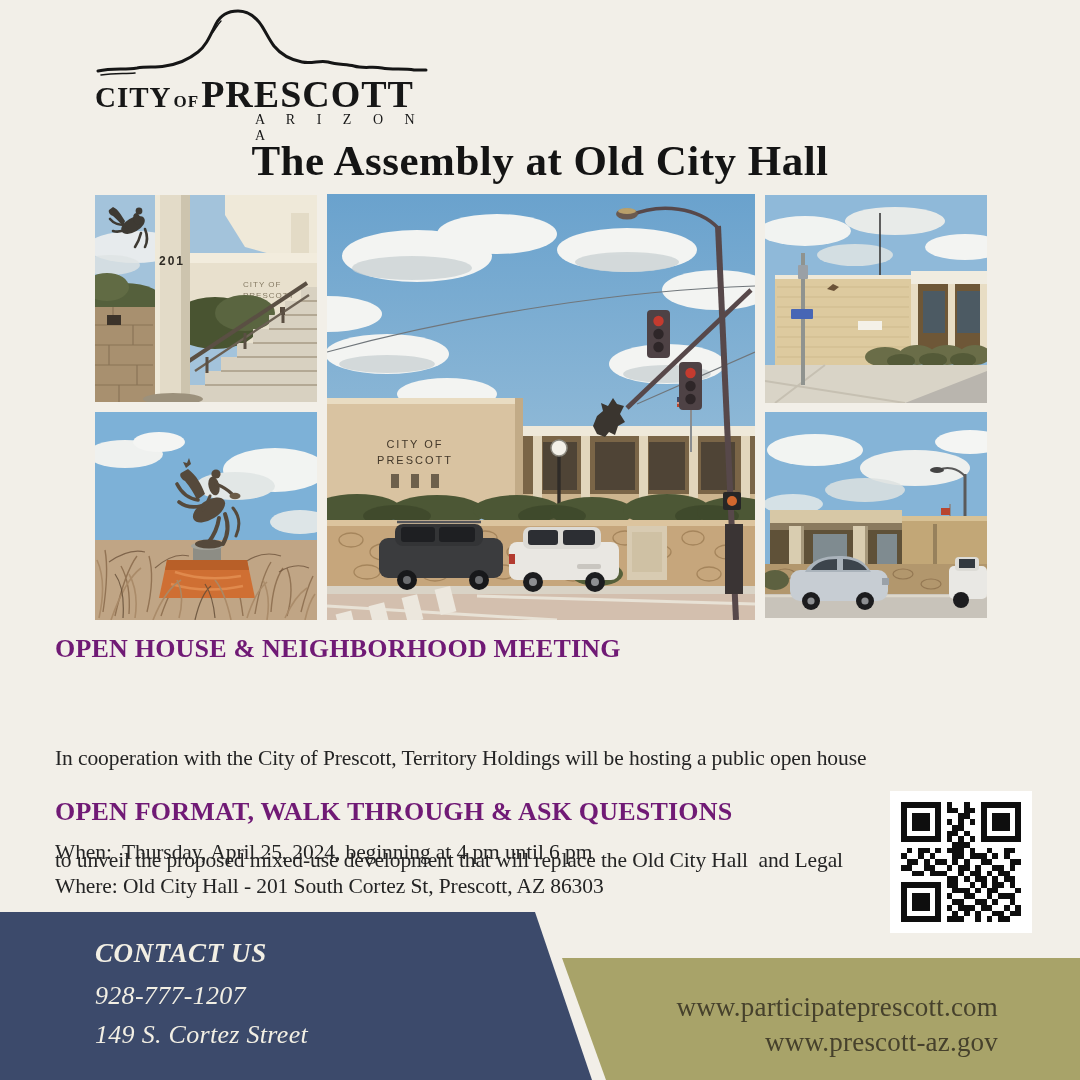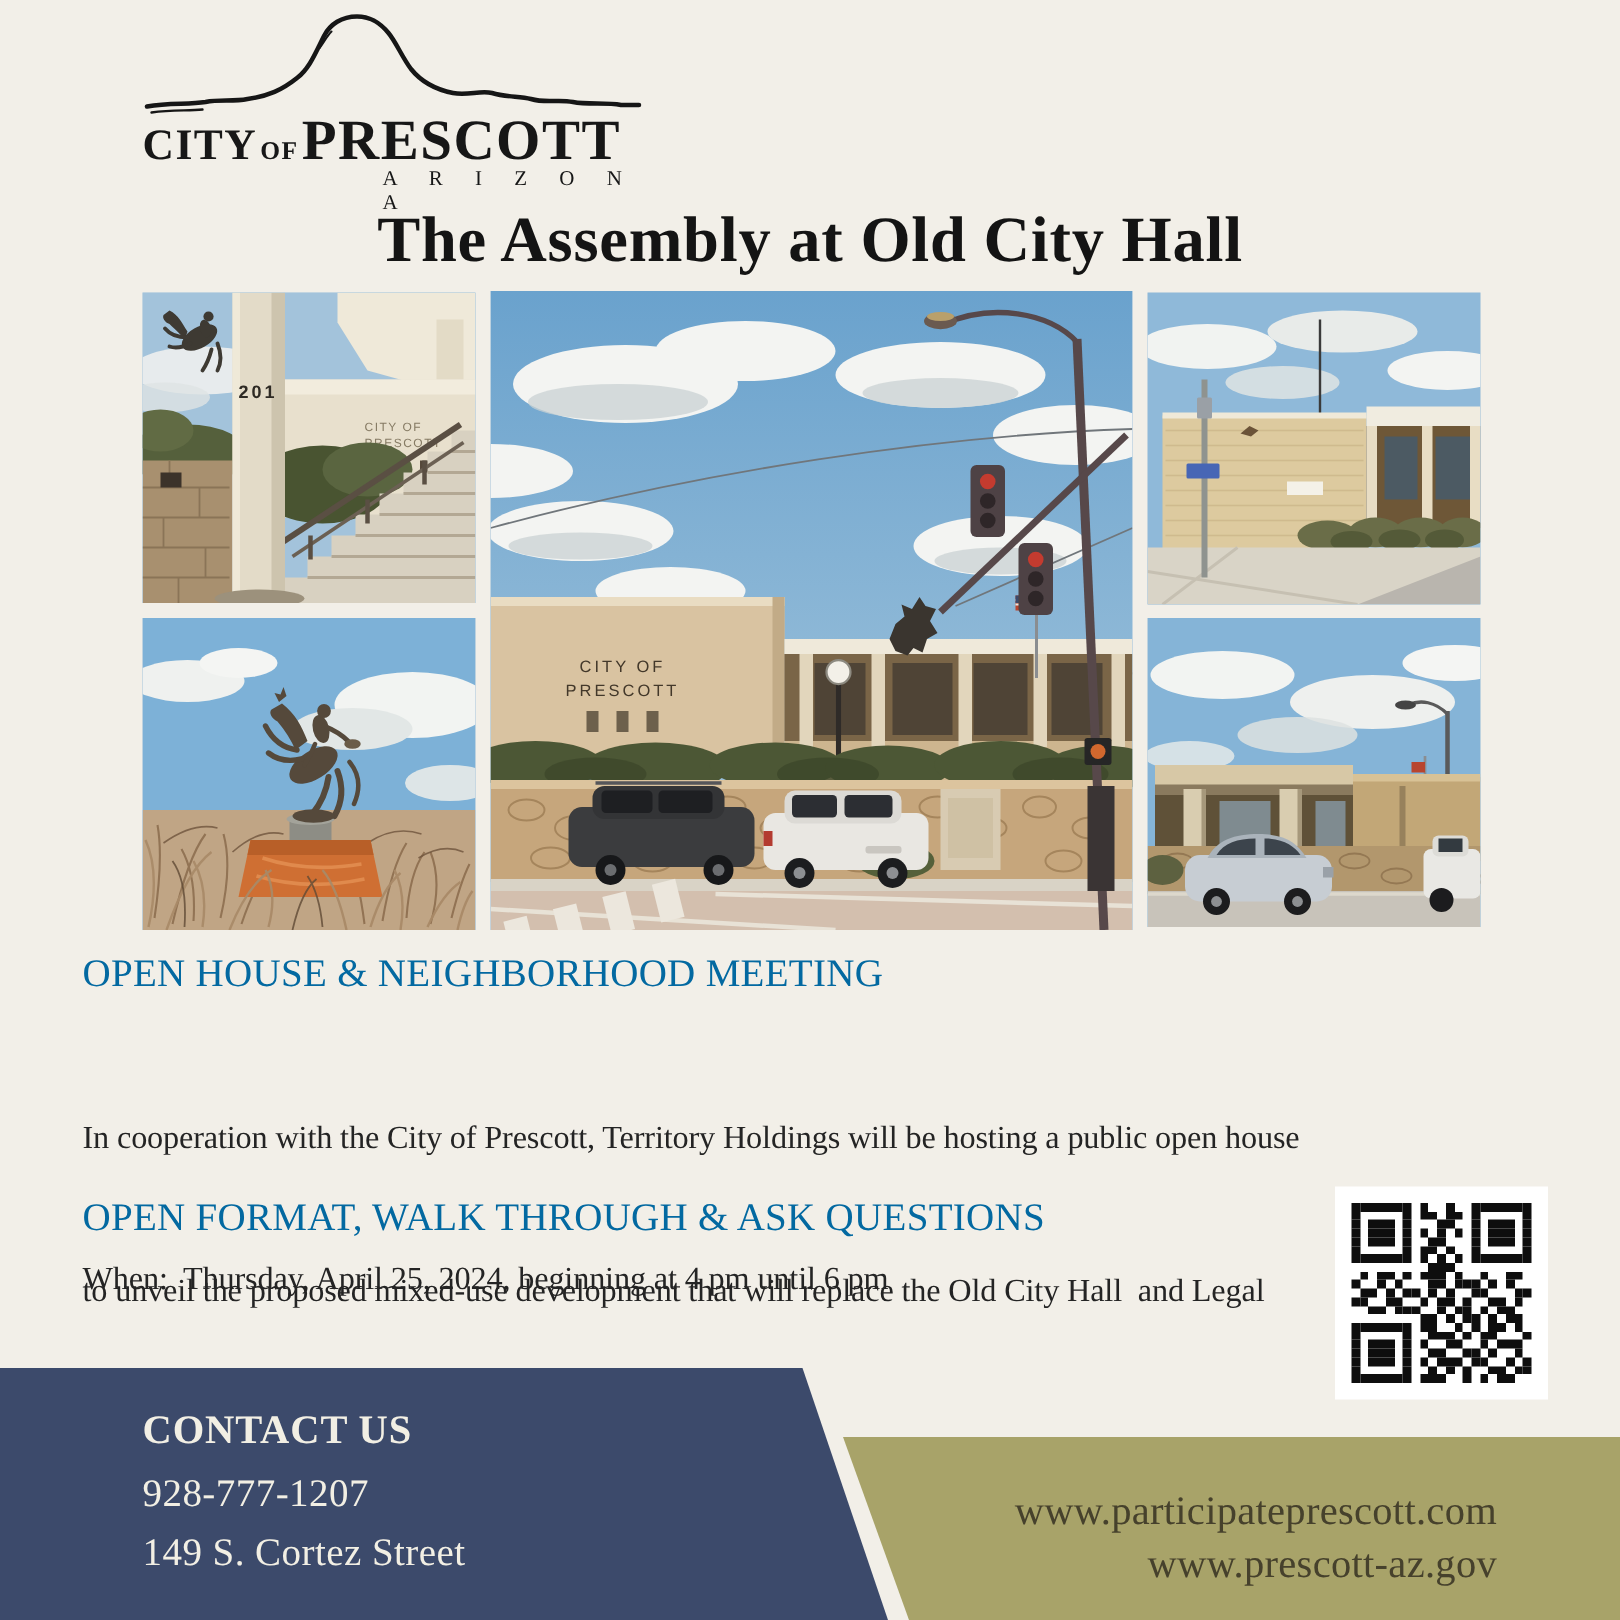--- a/index.html
+++ b/index.html
@@ -23,39 +23,39 @@
   }
   
   .photo{position:absolute;overflow:hidden;background:#9cc0da;}
   .photo svg{display:block;width:100%;height:100%;}
   #photo-steps{left:95px;top:195px;width:222px;height:207px;}
   #photo-statue{left:95px;top:412px;width:222px;height:208px;}
   #photo-main{left:327px;top:194px;width:428px;height:426px;}
   #photo-legal{left:765px;top:195px;width:222px;height:208px;}
   #photo-annex{left:765px;top:412px;width:222px;height:206px;}
   
-  .h-serif{position:absolute;left:55px;font-weight:normal;font-size:26px;letter-spacing:.2px;color:#0369a1;white-space:pre;}
+  .h-serif{position:absolute;left:55px;font-weight:bold;font-size:26px;letter-spacing:.2px;color:#701a75;white-space:pre;}
   #open-house-heading{top:634px;}
   #open-format-heading{top:797px;}
   .body-text{position:absolute;left:55px;font-family:Liberation Serif, serif;
     font-size:21.5px;line-height:34px;color:#242424;white-space:pre;letter-spacing:-0.1px;}
   #open-house-body{top:673px;}
   #when-line{top:835px;}
   #where-line{top:869px;}
   
   #qr-card{position:absolute;left:890px;top:791px;width:142px;height:142px;background:#ffffff;}
   #qr-grid{position:absolute;left:11px;top:11px;width:120px;height:120px;
     display:grid;grid-template-columns:repeat(21,1fr);grid-template-rows:repeat(21,1fr);}
   #qr-grid .qm{background:#0e0e0e;}
   
   #footer-navy{position:absolute;left:0;top:912px;width:1080px;height:168px;background:#3c4a6b;
     -webkit-clip-path:polygon(0 0,535px 0,592px 100%,0 100%);clip-path:polygon(0 0,535px 0,592px 100%,0 100%);}
   #footer-olive{position:absolute;left:0;top:958px;width:1080px;height:122px;background:#a8a369;
     -webkit-clip-path:polygon(562px 0,1080px 0,1080px 100%,606px 100%);clip-path:polygon(562px 0,1080px 0,1080px 100%,606px 100%);}
-  .contact{position:absolute;left:95px;top:938px;color:#f2efe4;}
+  .contact{position:absolute;left:95px;top:938px;color:#f2efe4;font-style:italic;}
   .contact-heading{font-weight:bold;font-size:27px;letter-spacing:.6px;margin-bottom:12px;}
   .contact-line{font-size:26px;margin-bottom:9px;letter-spacing:.3px;}
   .websites{position:absolute;right:82px;top:990px;text-align:right;color:#46412c;
     font-size:27px;line-height:35px;letter-spacing:.2px;}
 </style>
 </head>
 <body>
 
 <div id="poster">
 
@@ -467,20 +467,21 @@
 
   <div class="h-serif" id="open-house-heading">OPEN HOUSE &amp; NEIGHBORHOOD MEETING</div>
   <div class="body-text" id="open-house-body">
     <div>In cooperation with the City of Prescott, Territory Holdings will be hosting a public open house</div>
     <div>to unveil the proposed mixed-use development that will replace the Old City Hall  and Legal</div>
     <div>buildings located at the corner of Cortez &amp; Goodwin.</div>
   </div>
 
   <div class="h-serif" id="open-format-heading">OPEN FORMAT, WALK THROUGH &amp; ASK QUESTIONS</div>
   <div class="body-text" id="when-line">When:  Thursday, April 25, 2024, beginning at 4 pm until 6 pm</div>
+  <div class="body-text" id="where-line">Where: Old City Hall - 201 South Cortez St, Prescott, AZ 86303</div>
 
   <div id="qr-card">
     <div id="qr-grid">
         <div class="qm"></div>
         <div class="qm"></div>
         <div class="qm"></div>
         <div class="qm"></div>
         <div class="qm"></div>
         <div class="qm"></div>
         <div class="qm"></div>

